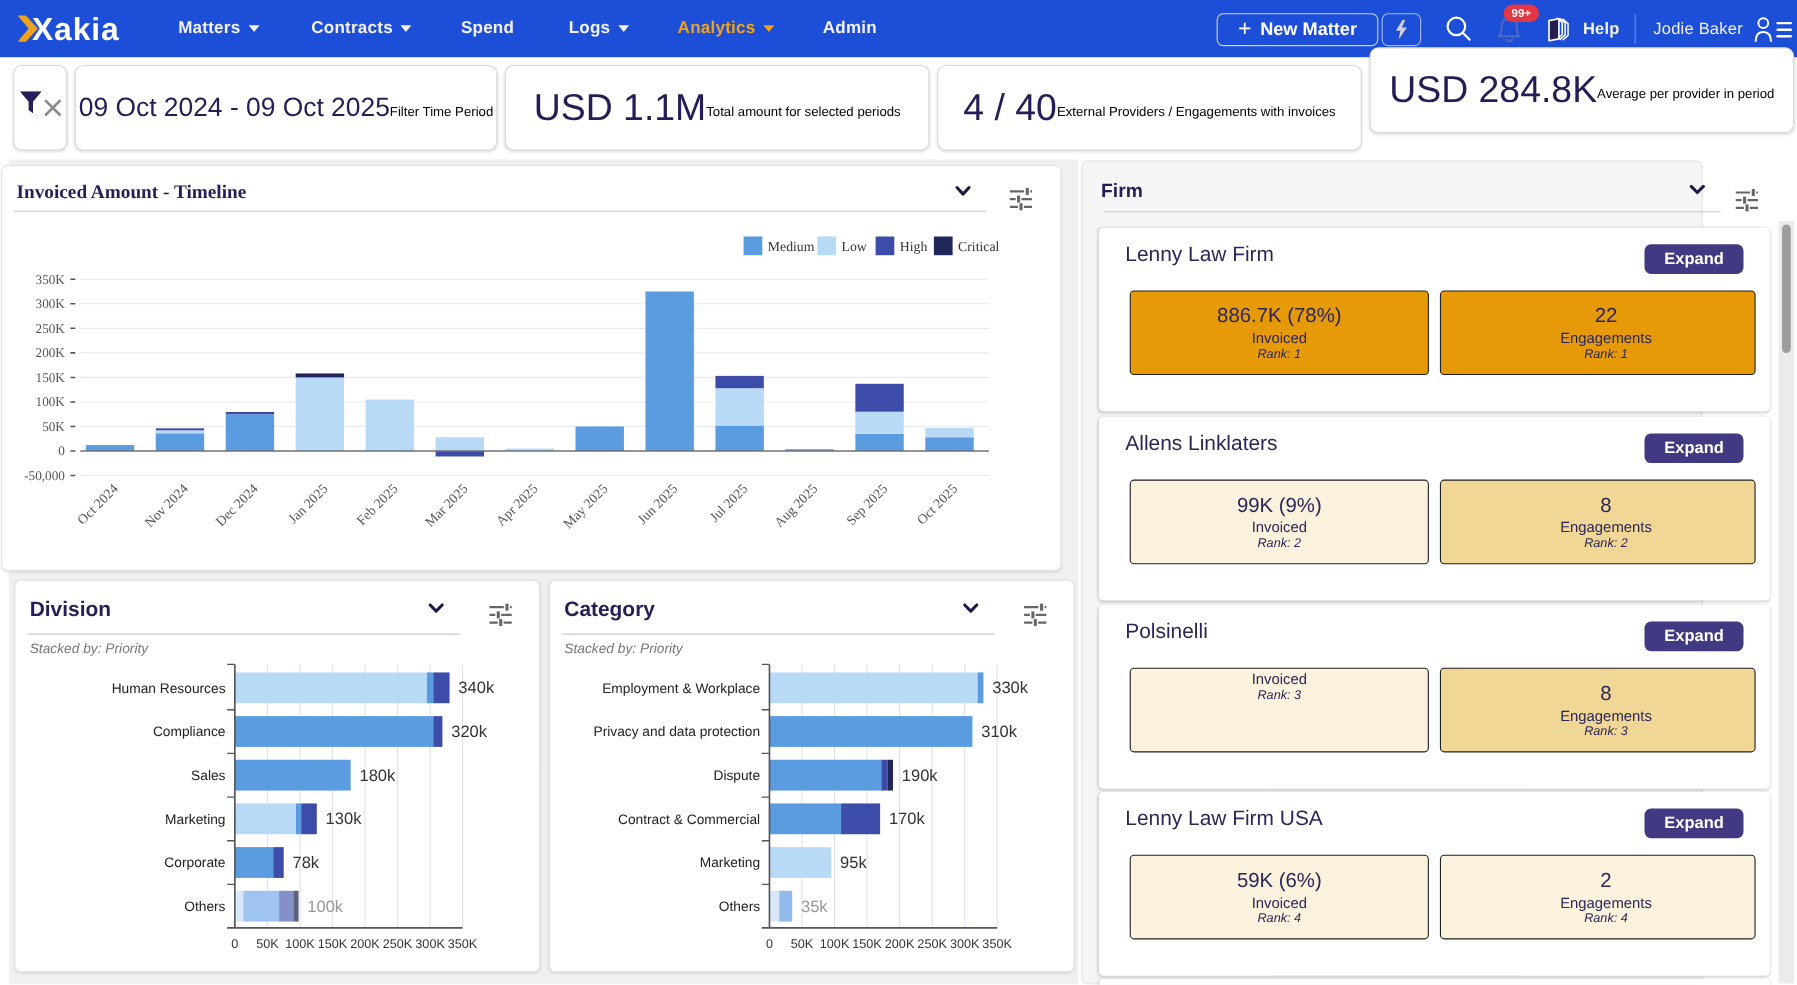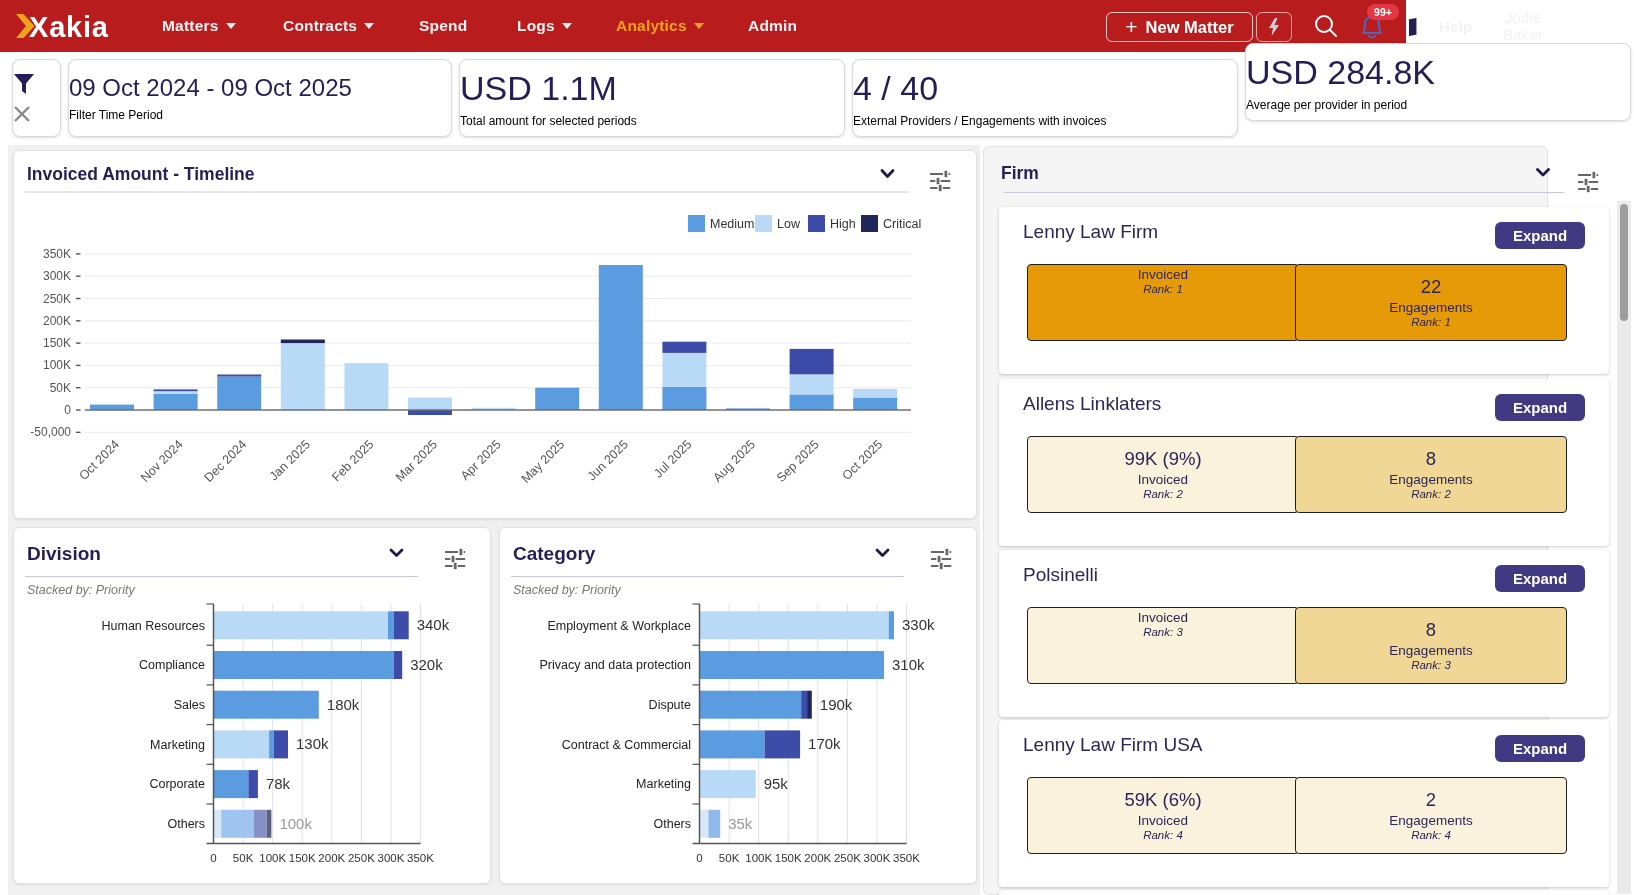--- a/index.html
+++ b/index.html
@@ -1,39 +1,39 @@
 <!DOCTYPE html>
 <html><head>
 <meta charset="utf-8">
 <style>
   html,body{margin:0;padding:0;}
   body{width:1634px;height:895px;overflow:hidden;background:#fff;font-family:"Liberation Sans",sans-serif;position:relative;}
   .abs{position:absolute;}
   
-  #nav{position:absolute;left:0;top:0;width:1406px;height:52px;background:#b91c1c;text-align:center;}
+  #nav{position:absolute;left:0;top:0;width:1634px;height:52px;background:#1d4ed8;text-align:center;}
   .navitem{position:absolute;top:0;height:52px;display:flex;align-items:center;color:#f2f2f5;font-size:15.5px;font-weight:700;letter-spacing:.2px;}
   .caret{display:inline-block;margin-left:7px;width:0;height:0;border-left:5px solid transparent;border-right:5px solid transparent;border-top:6px solid currentColor;}
   
-  .fcard{position:absolute;background:#fff;border:1px solid #d9d9d9;border-radius:8px;box-shadow:0 1px 3px rgba(0,0,0,.13);display:flex;flex-direction:column;justify-content:center;}
+  .fcard{position:absolute;background:#fff;border:1px solid #d9d9d9;border-radius:8px;box-shadow:0 1px 3px rgba(0,0,0,.13);display:flex;flex-direction:row;align-items:center;justify-content:center;}
   .fbig{color:#241d56;font-weight:400;}
   .fsub{color:#000000;font-size:12px;margin-top:6px;}
   
   #graybg{position:absolute;left:8px;top:145px;width:972px;height:750px;background:#f0f0f1;}
   .card{position:absolute;background:#fff;border:1px solid #e2e2e2;border-radius:6px;box-shadow:0 1px 2px rgba(0,0,0,.08);}
   
   #firm{position:absolute;left:983px;top:146px;width:565px;height:749px;background:#f5f5f6;border:1px solid #e2e2e2;border-radius:6px;box-sizing:border-box;}
   .subcard{position:absolute;left:15px;width:610px;height:167px;background:#fff;border-radius:4px;box-shadow:0 1px 3px rgba(0,0,0,.22);}
   .fname{position:absolute;left:24px;top:14px;font-size:19px;color:#2b2658;}
   .expand{position:absolute;right:24px;top:15px;width:90px;height:27px;background:#413a83;border-radius:6px;color:#ffffff;font-size:15px;font-weight:700;display:flex;align-items:center;justify-content:center;}
   .mbox{position:absolute;top:57px;width:270px;height:75px;border:1px solid #1f1f1f;border-radius:4px;text-align:center;color:#2b2658;}
   .mv{font-size:18.5px;margin-top:11px;}
   .ml{font-size:13.5px;margin-top:2px;}
   .mr{font-size:11.5px;margin-top:1px;font-style:italic;}
   .b1{left:28px;}
-  .b2{left:296px;}
+  .b2{left:310px;padding-left:15px;}
   .c-orange{background:#e79a08;}
   .c-cream{background:#faf2dc;}
   .c-tan{background:#f1d795;}
 </style>
 </head>
 <body>
 
 <div id="nav">
   <svg class="abs" style="left:16px;top:12px" width="110" height="30" viewBox="0 0 110 30">
     <polygon points="0,2 7.5,2 18.5,14 7.5,26 0,26 10,14" fill="#efa31c"></polygon>
@@ -99,21 +99,21 @@
   <div class="fbig" style="font-size:34px;">4 / 40</div>
   <div class="fsub">External Providers / Engagements with invoices</div>
 </div>
 <div class="fcard" style="left:1245px;top:43px;width:384px;height:76px;">
   <div class="fbig" style="font-size:34px;">USD 284.8K</div>
   <div class="fsub">Average per provider in period</div>
 </div>
 
 <div id="graybg"></div>
 
-<div class="card" style="left:13px;top:150px;width:962px;height:367px;">
+<div class="card" style="left:1px;top:150px;width:962px;height:367px;font-family:Liberation Serif, serif;">
 <svg width="962" height="367" viewBox="0 0 962 367">
   <text x="13" y="29" font-size="17.5" font-weight="bold" fill="#241f56">Invoiced Amount - Timeline</text>
   <polyline points="868,19.5 873.5,25.5 879,19.5" fill="none" stroke="#1f1947" stroke-width="2.8" stroke-linecap="round" stroke-linejoin="round"></polyline>
   <line x1="10" y1="41" x2="895" y2="41" stroke="#cbc8db" stroke-width="1"></line>
   <g stroke="#666" stroke-width="2" fill="#666">
     <line x1="916" y1="23" x2="929" y2="23"></line>
         <rect x="930.5" y="19.8" width="2.8" height="6.4" stroke="none"></rect>
         <line x1="934.6" y1="23" x2="936.2" y2="23"></line>
     <line x1="916" y1="30" x2="921.3" y2="30"></line>
         <rect x="922.6" y="26.8" width="2.8" height="6.4" stroke="none"></rect>
@@ -404,20 +404,21 @@
       <line x1="1" y1="18" x2="8.5" y2="18"></line>
         <rect x="9.8" y="14.8" width="2.8" height="6.4" stroke="none"></rect>
         <line x1="13.8" y1="18" x2="21.2" y2="18"></line>
     </g>
   </svg>
 
   <div class="subcard" style="top:60px;">
     <div class="fname">Lenny Law Firm</div>
     <div class="expand">Expand</div>
     <div class="mbox b1 c-orange">
+        <div class="mv">886.7K (78%)</div>
         <div class="ml">Invoiced</div>
         <div class="mr">Rank: 1</div>
       </div>
     <div class="mbox b2 c-orange">
         <div class="mv">22</div>
         <div class="ml">Engagements</div>
         <div class="mr">Rank: 1</div>
       </div>
   </div>
   <div class="subcard" style="top:232px;">

